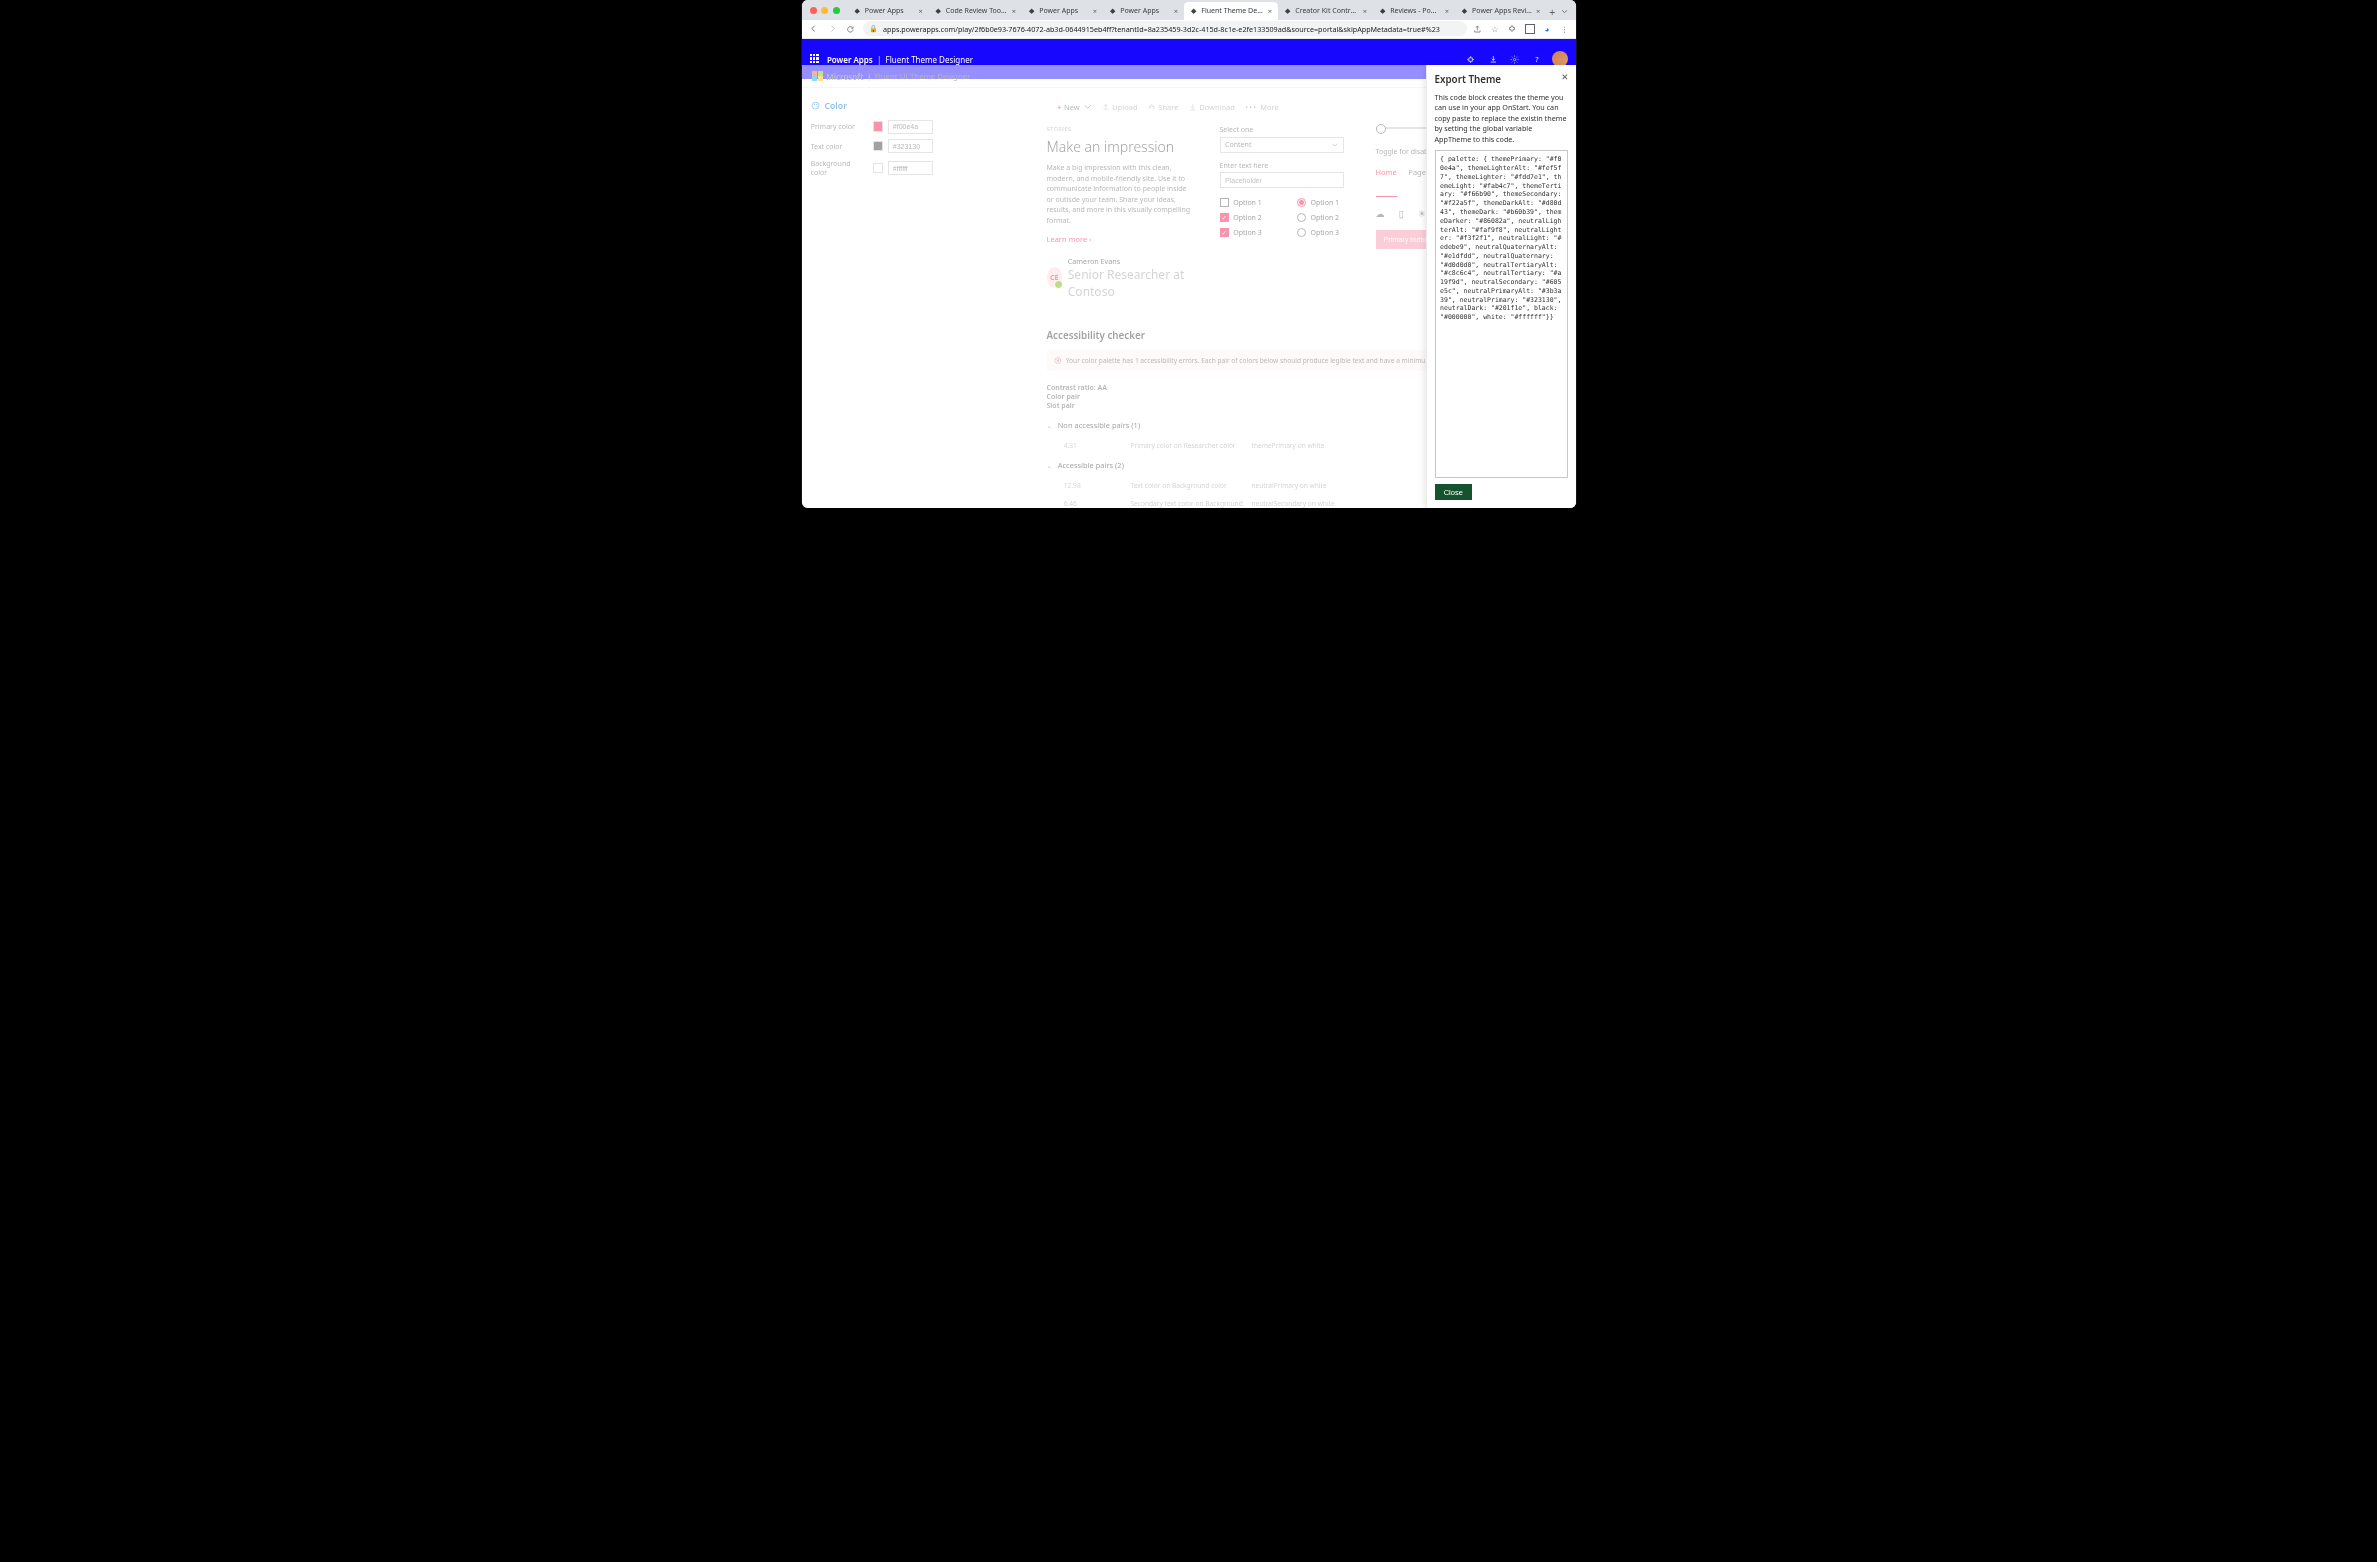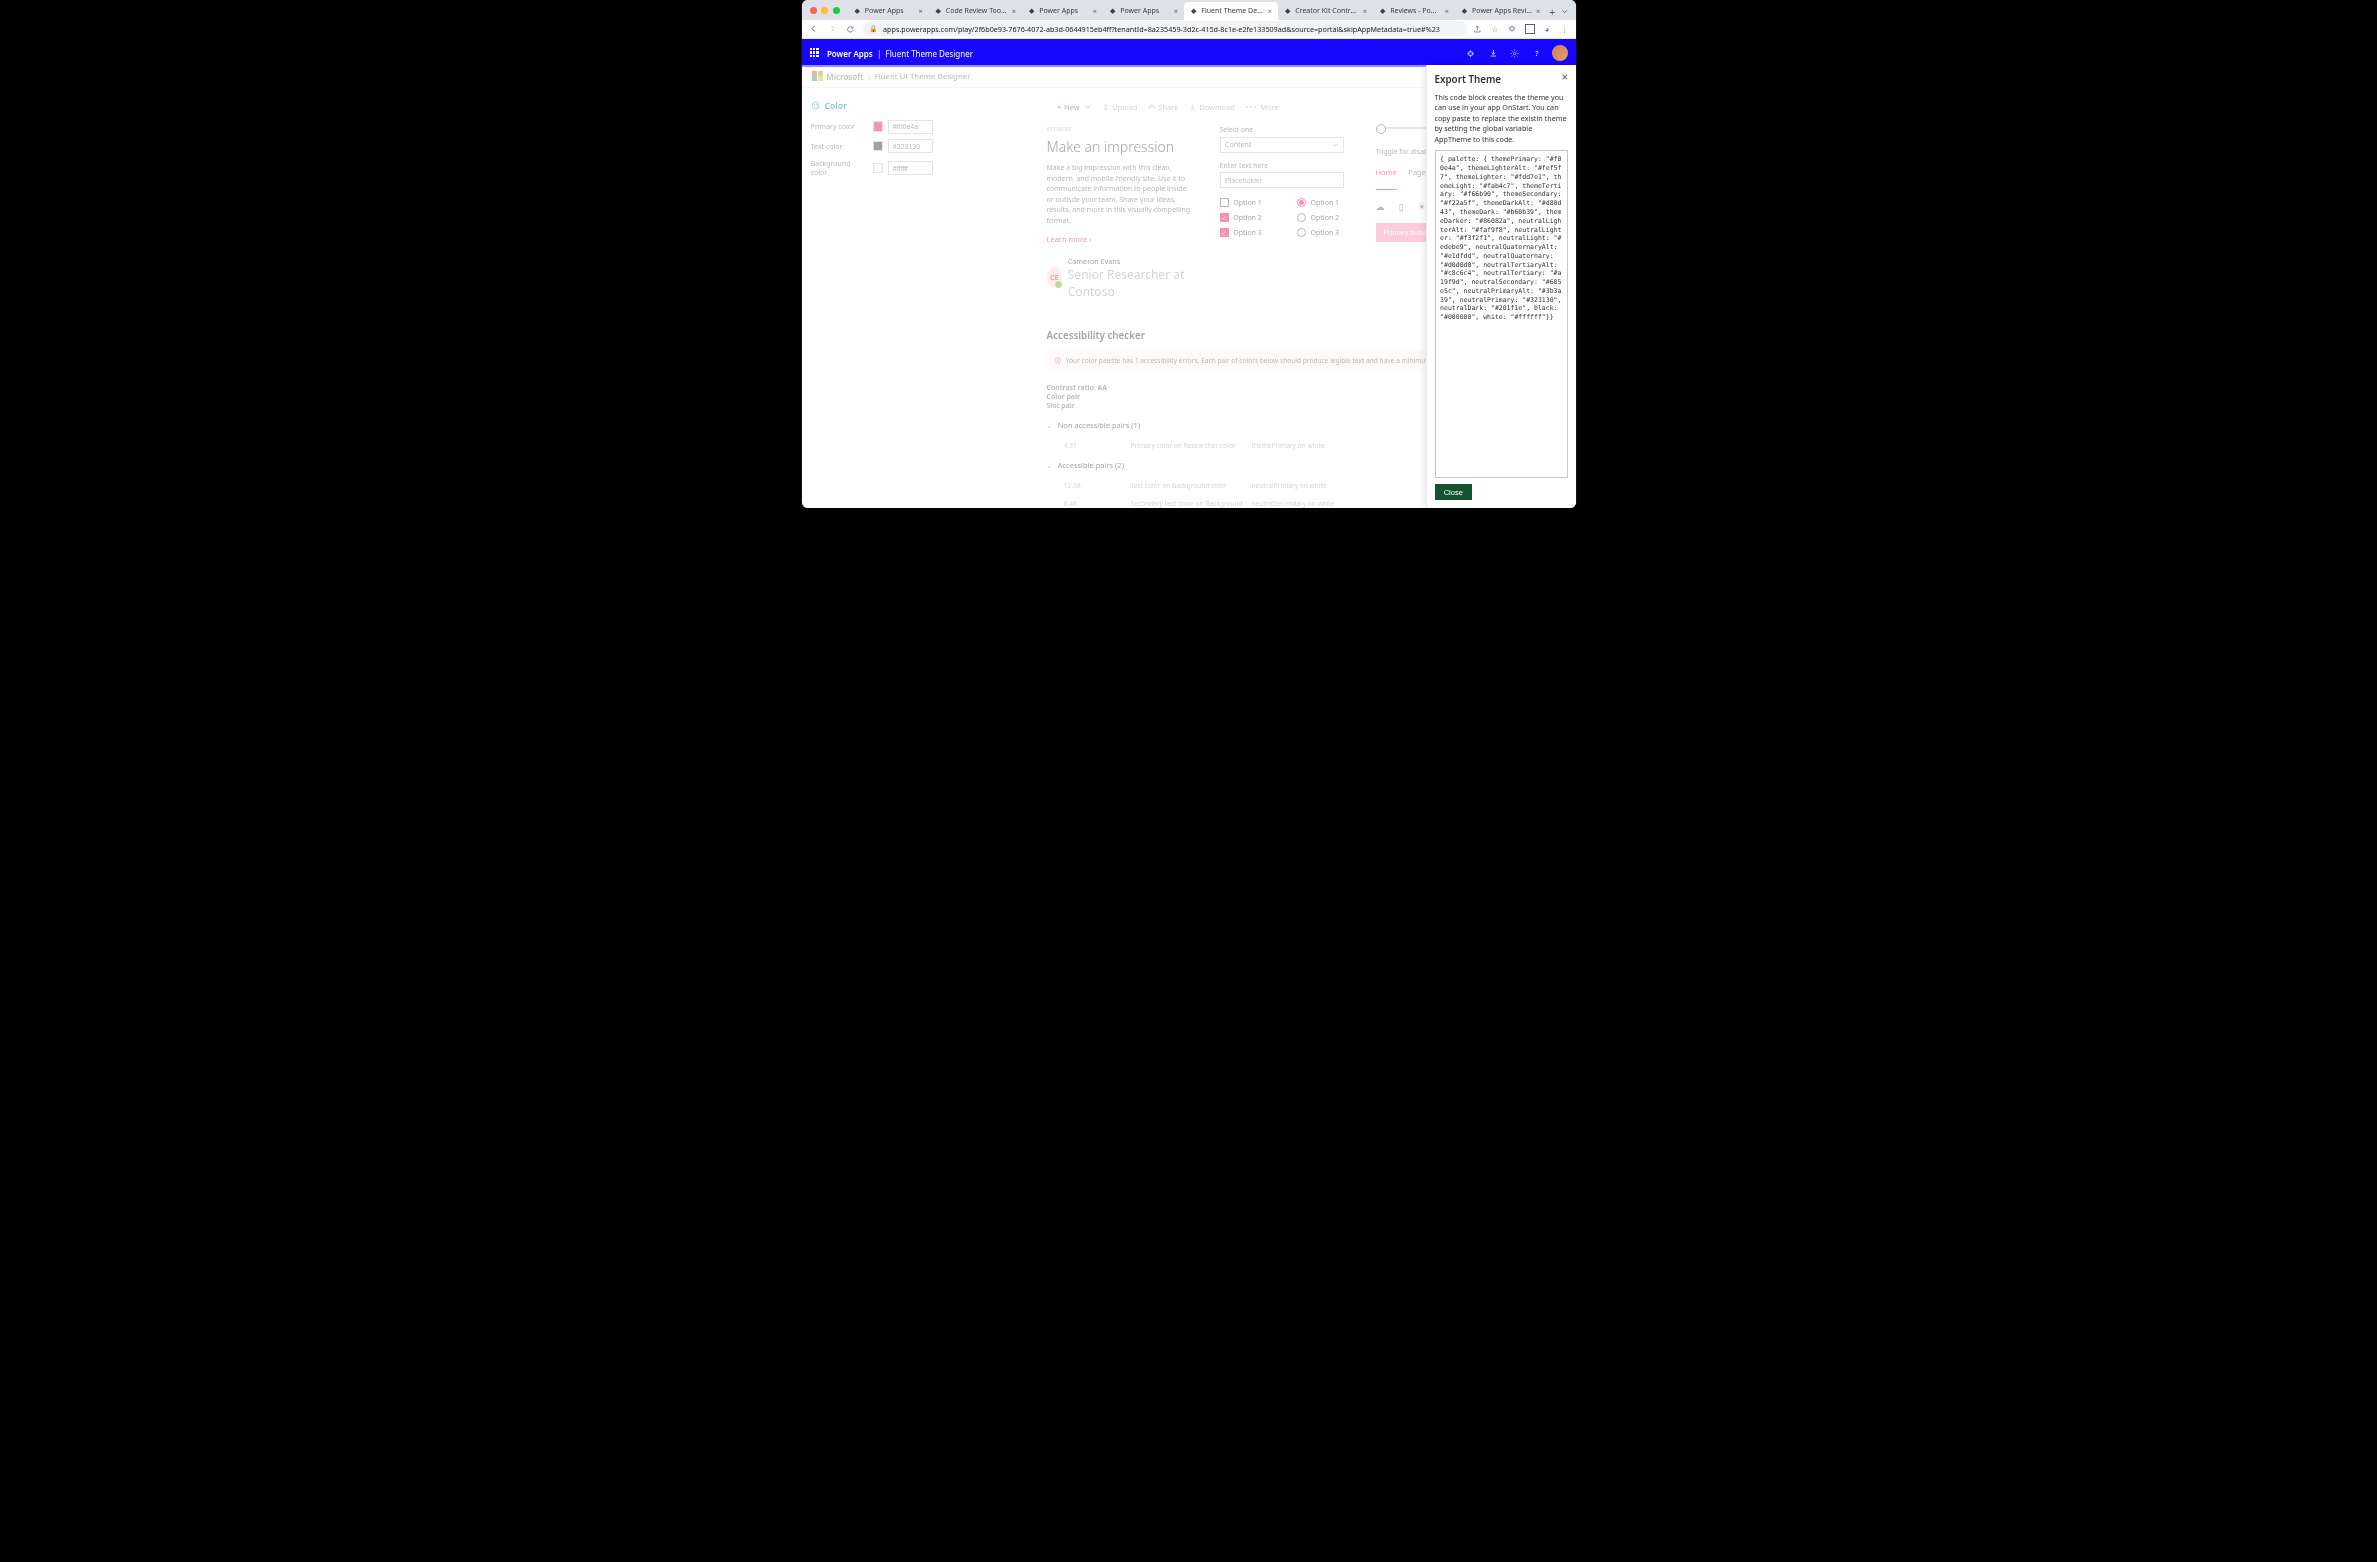--- a/index.html
+++ b/index.html
@@ -20,21 +20,21 @@
   .tabmore { width:16px; height:16px; display:flex; align-items:center; justify-content:center; color:#5f6368;}
   
   .addrbar { height:19.6px; background:#fff; border-bottom:0.6px solid #e8eaed; display:flex; align-items:center; padding:0 5.8px; gap:5.8px;}
   .navbtn { width:12.7px; height:12.7px; display:flex; align-items:center; justify-content:center; color:#5f6368;}
   .urlbox { flex:1; height:15px; background:#f1f3f4; border-radius:7.5px; display:flex; align-items:center; padding:0 7px; gap:4.6px; font-size:7.2px; color:#202124;}
   .lock { color:#5f6368; font-size:7px;}
   .addrright { display:flex; align-items:center; gap:7px; color:#5f6368;}
   .addrright .ic { width:10.4px; height:10.4px; display:flex;align-items:center;justify-content:center;}
   .profile-sq { width:10.4px;height:10.4px;border:0.6px solid #5f6368;}
   
-  .pa-header { height:28px; background:#1707ff; color:#fff; display:flex; align-items:center; padding:0 8px; gap:7px;}
+  .pa-header { height:40px; background:#1707ff; color:#fff; display:flex; align-items:center; padding:0 8px; gap:7px;}
   .waffle { width:10.4px; height:10.4px; display:grid; grid-template-columns:repeat(3,2.3px); grid-template-rows:repeat(3,2.3px); gap:1.2px;}
   .waffle span{background:#fff;}
   .pa-title { font-size:8px; font-weight:600;}
   .pa-header .spacer{flex:1;}
   .pa-ic { width:15px;height:15px; display:flex;align-items:center;justify-content:center; color:#fff;}
   .avatar { width:16px;height:16px;border-radius:50%; background:linear-gradient(135deg,#d08050,#e0a070);}
   
   .content { position:absolute; top:65px; left:0; right:0; bottom:0; overflow:hidden; display:flex; }
   
   .dimmer { position:absolute; top:65px; left:0; right:0; bottom:0; background:rgba(255,255,255,0.55); z-index:5; pointer-events:none;}
@@ -80,21 +80,21 @@
   .box.ck{background:#f00e4a;border-color:#f00e4a;color:#fff;font-size:6.4px;}
   .rad{width:9.2px;height:9.2px;border:0.6px solid #605e5c;border-radius:50%;display:flex;align-items:center;justify-content:center;}
   .rad.on{border-color:#f00e4a;}
   .rad.on::after{content:"";width:4.6px;height:4.6px;border-radius:50%;background:#f00e4a;}
   .slider{width:104px;height:2.3px;background:#c8c6c4;position:relative;margin-top:2.3px;}
   .slider::after{content:"";position:absolute;left:0;top:-2.9px;width:8px;height:8px;border:1.2px solid #605e5c;border-radius:50%;background:#fff;}
   .togglerow{display:flex;align-items:center;gap:4.6px;font-size:7px;color:#605e5c;margin-top:17.3px;}
   .toggle{width:18.5px;height:10.4px;border-radius:5.2px;border:0.6px solid #605e5c;position:relative;}
   .toggle::after{content:"";position:absolute;left:1.2px;top:1.2px;width:7px;height:7px;border-radius:50%;background:#605e5c;}
   .pivots{display:flex;gap:11.5px;font-size:7.5px;color:#605e5c;margin-top:10.4px;}
-  .pivot.active{color:#f00e4a;border-bottom:1.2px solid #f00e4a;padding-bottom:12px;}
+  .pivot.active{color:#f00e4a;border-bottom:1.2px solid #f00e4a;padding-bottom:19px;}
   .iconrow{display:flex;gap:14px;margin-top:9.2px;color:#605e5c;}
   .iconrow span{font-size:9.2px;}
   .btnrow{display:flex;gap:5.8px;margin-top:10.4px;}
   .btn-pri{background:#f88fa8;color:#fff;border:none;padding:4px 8px;font-size:7.2px;}
   .btn-def{background:#fff;border:0.6px solid #c8c6c4;padding:4px 8px;font-size:7.2px;color:#323130;}
   
   .acc-h{font-size:9.8px;font-weight:600;color:#323130;margin-top:29px;margin-bottom:8px;}
   .acc-banner{background:#fdf3f4;padding:5.8px 8px;font-size:6.6px;color:#605e5c;display:flex;gap:4.6px;align-items:center;margin-bottom:7px;}
   .acc-banner .xic{color:#a4262c;}
   .tbl-row{display:flex;padding:4.6px 0;font-size:7px;color:#605e5c;}

